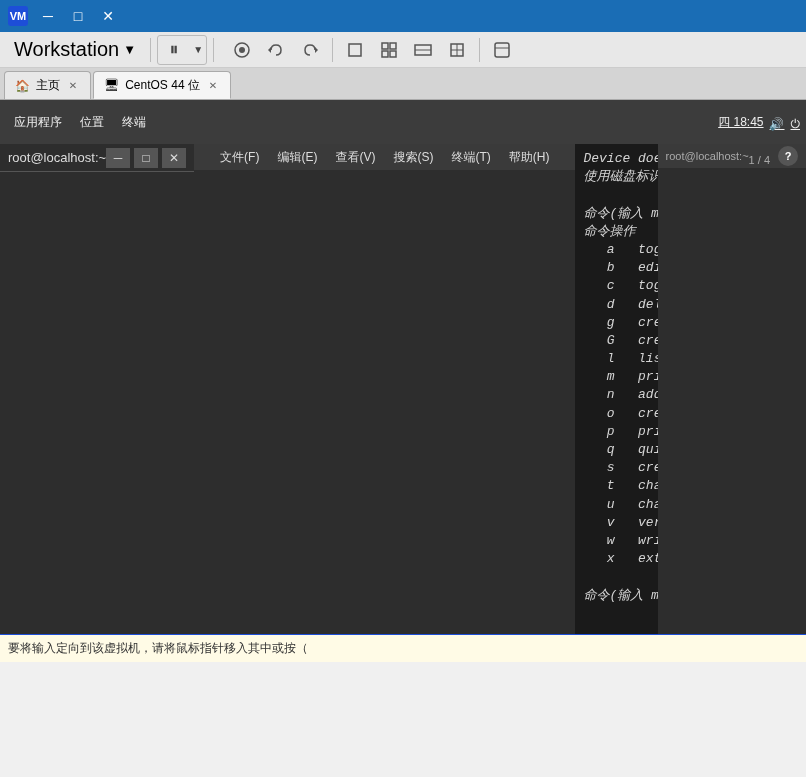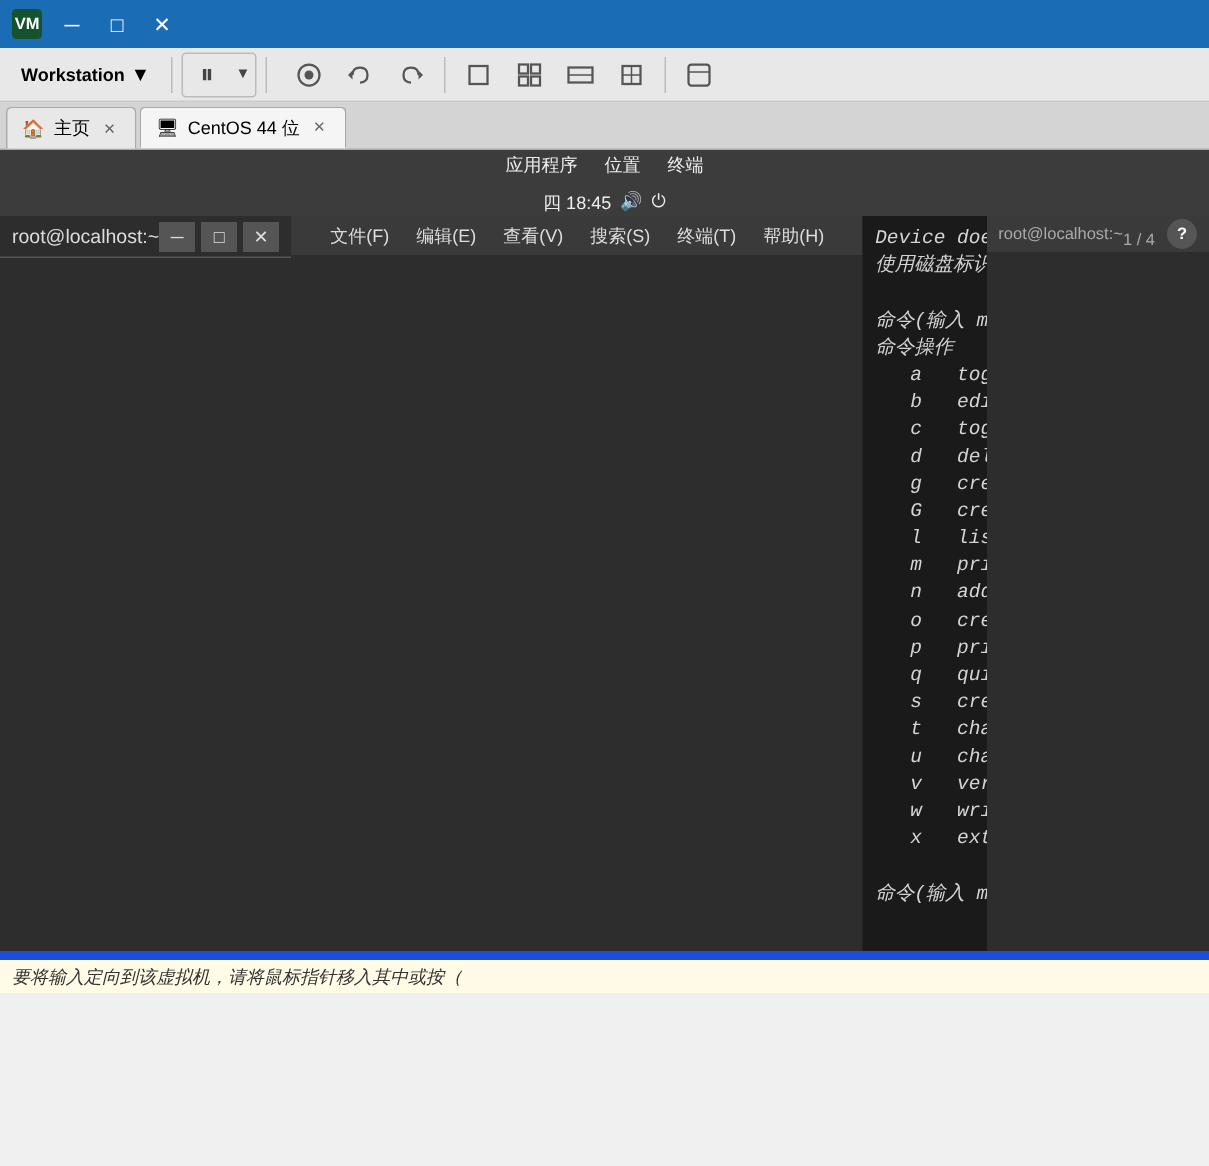--- a/index.html
+++ b/index.html
@@ -12,21 +12,21 @@
       display: flex;
       align-items: center;
       padding: 0 8px;
       color: white;
       font-size: 13px;
       user-select: none;
     }
     .title-bar-icon {
       width: 20px; height: 20px;
       margin-right: 6px;
-      background: #14532d;
+      background: #1d4ed8;
       border-radius: 3px;
       display: flex; align-items: center; justify-content: center;
       font-size: 11px; font-weight: bold; color: white;
       flex-shrink: 0;
     }
     .title-bar-text { flex: 1; }
     .title-bar-controls { display: flex; gap: 2px; }
     .title-bar-btn {
       width: 28px; height: 22px;
       background: transparent;
@@ -47,21 +47,21 @@
       padding: 0 4px;
       border-bottom: 1px solid #ccc;
     }
     .menu-item {
       padding: 4px 10px;
       font-size: 13px;
       cursor: pointer;
       border-radius: 3px;
       display: flex; align-items: center; gap: 4px;
     }
-    .workstation-label { font-weight: bold; font-size: 12px; }
+    .workstation-label { font-weight: normal; font-size: 20px; }
     .menu-separator { width: 1px; height: 24px; background: #bbb; margin: 0 4px; }
     .toolbar-icons { display: flex; align-items: center; gap: 2px; margin-left: 8px; }
     .toolbar-btn {
       width: 32px; height: 28px;
       background: transparent;
       border: 1px solid transparent;
       cursor: pointer;
       display: flex; align-items: center; justify-content: center;
       font-size: 16px;
       border-radius: 3px;
@@ -107,31 +107,30 @@
     }
 
     
     .app-toolbar {
       background: #3c3c3c;
       height: 44px;
       display: flex;
       align-items: center;
       padding: 0 6px;
       justify-content: space-between;
-      flex-direction: column;
     }
     .app-menu { display: flex; gap: 2px; }
     .app-menu-item {
       padding: 2px 8px;
       font-size: 12px;
       color: #eee;
       cursor: pointer;
       border-radius: 2px;
     }
-    .app-toolbar-right { display: flex; align-items: flex-start; gap: 6px; color: #eee; font-size: 12px; }
+    .app-toolbar-right { display: flex; align-items: flex-end; gap: 6px; color: #eee; font-size: 12px; text-decoration: underline; }
 
     
     .terminal-titlebar {
       background: #2d2d2d;
       height: 28px;
       display: flex;
       align-items: center;
       justify-content: space-between;
       padding: 0 8px;
       color: #ddd;
@@ -195,22 +194,21 @@
 
     
     .notification-bar {
       background: #fffbe6;
       height: 28px;
       display: flex;
       align-items: center;
       padding: 0 8px;
       font-size: 12px;
       color: #333;
-      border-top: 6px solid #1d4ed8;
-      font-style: italic;
+      border-top: 1px solid #1d4ed8;
     }
 
     .vm-container {
       background: #2d2d2d;
       display: flex;
       flex-direction: column;
     }
   </style>
 </head>
 <body>

